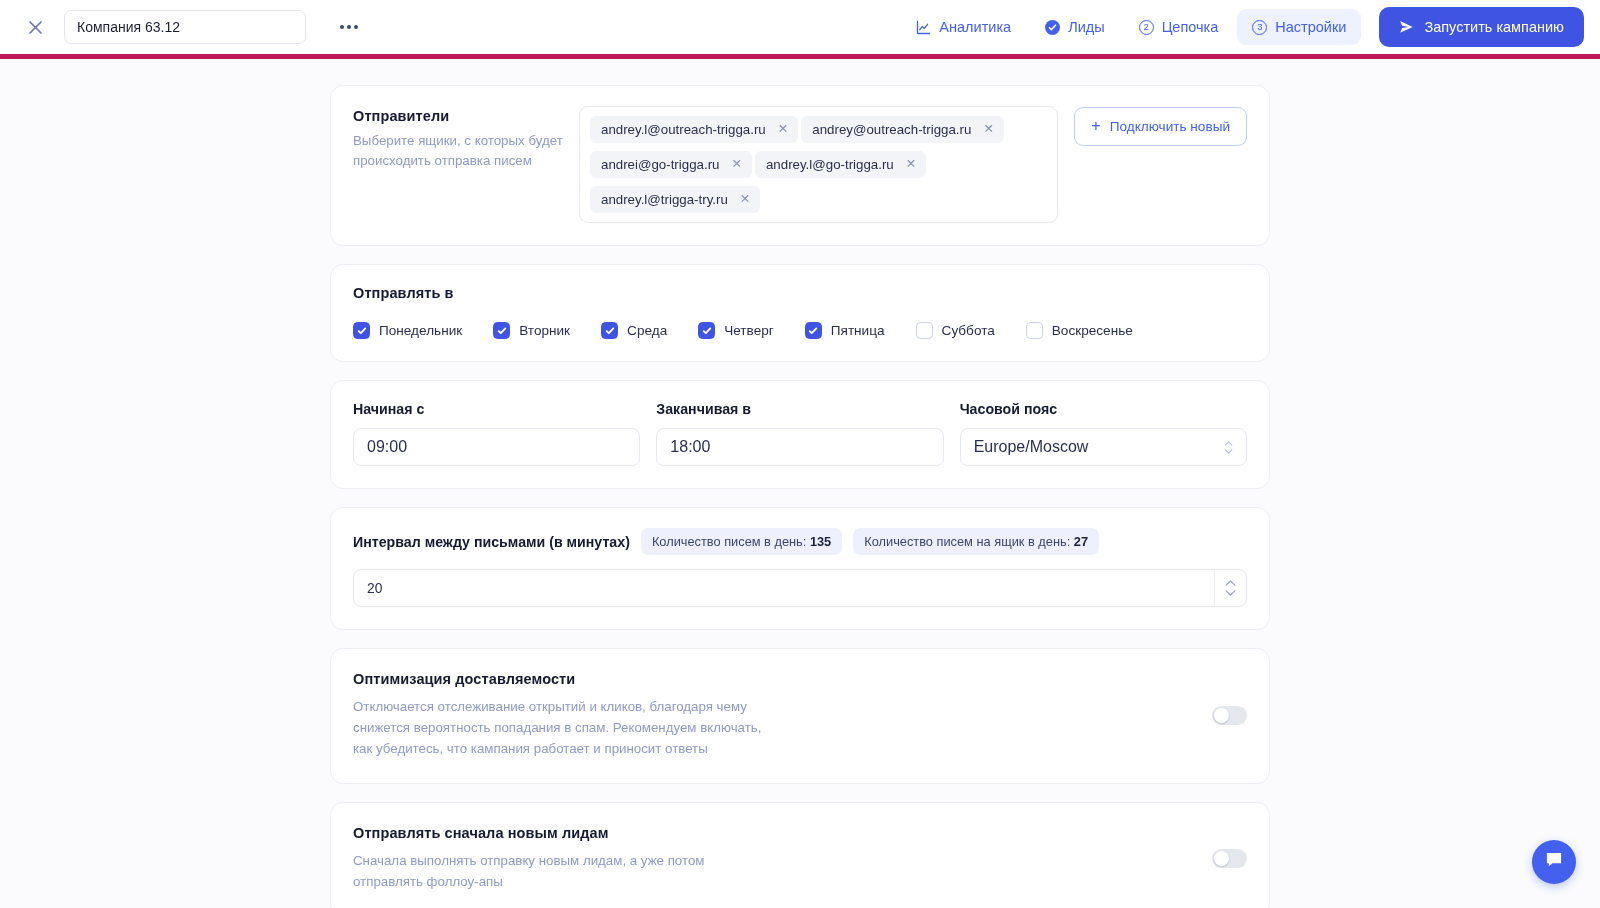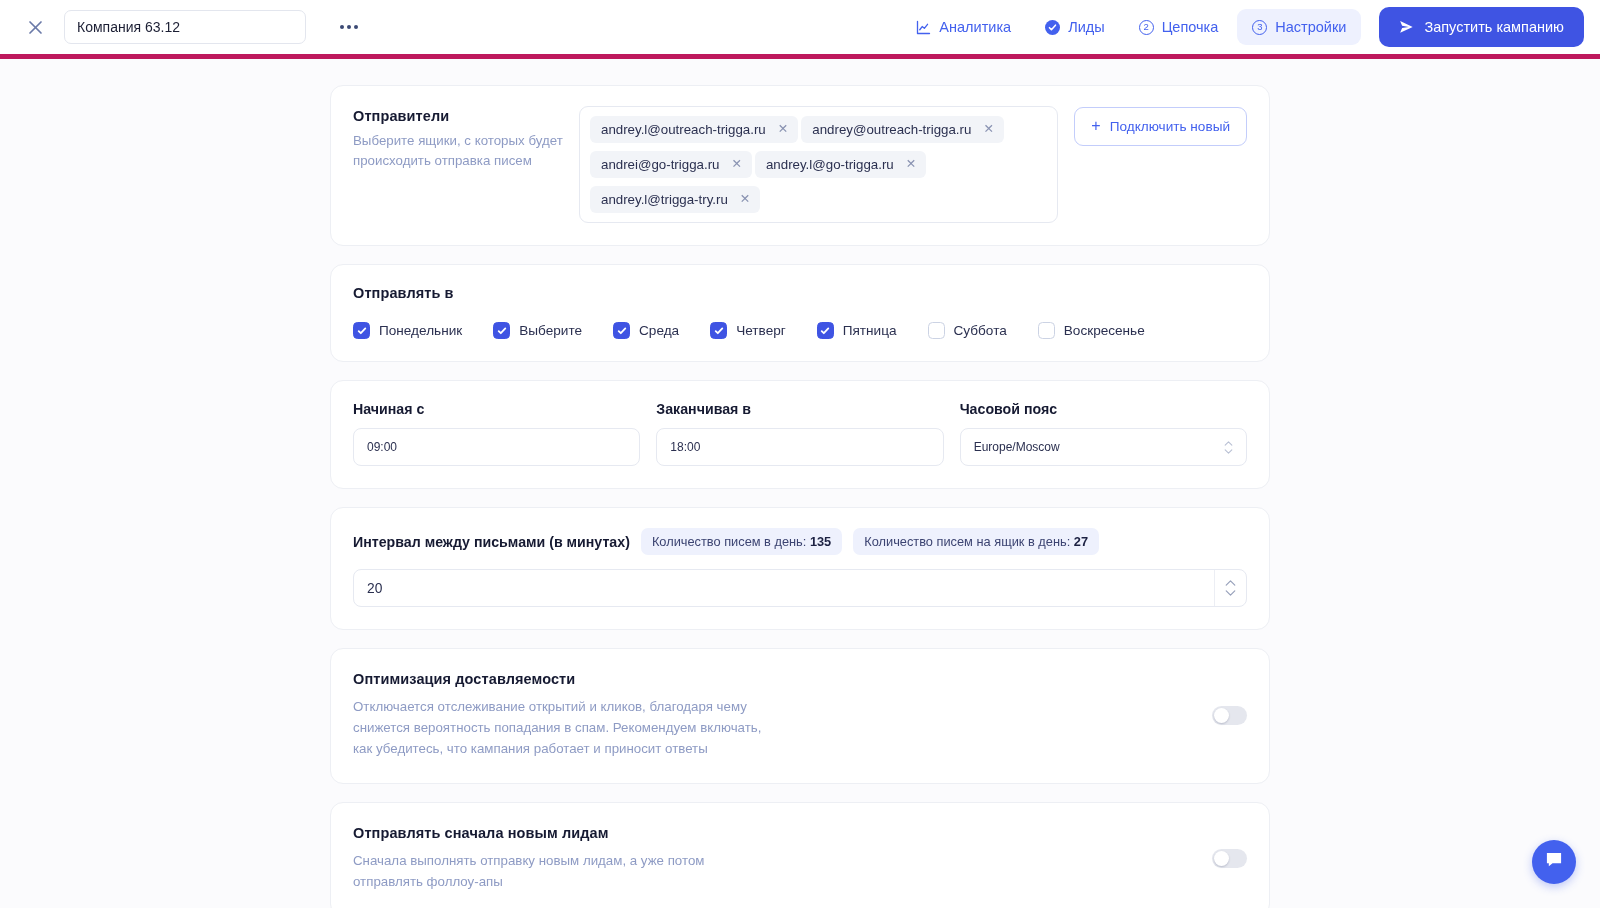--- a/index.html
+++ b/index.html
@@ -255,21 +255,21 @@
     margin-bottom: 11px;
   }
   .input-like {
     height: 38px;
     border: 1px solid #e6e9f1;
     border-radius: 8px;
     background: #fff;
     display: flex;
     align-items: center;
     padding: 0 13px;
-    font-size: 12px;
+    font-size: 16px;
     color: #2b3050;
     cursor: text;
     position: relative;
   }
   .select-like { cursor: pointer; }
   .spinner {
     margin-left: auto;
     display: flex;
     flex-direction: column;
     gap: 3px;
@@ -485,21 +485,21 @@
           </span>
           <span>Понедельник</span>
         </label>
 
         <label class="day">
           <span class="cbox on">
             <svg width="10" height="10" viewBox="0 0 10 10" fill="none" stroke="#fff" stroke-width="1.8" stroke-linecap="round" stroke-linejoin="round">
                 <path d="M1.7 5.1l2.1 2.1 4.5-4.8"></path>
               </svg>
           </span>
-          <span>Выберите</span>
+          <span>Вторник</span>
         </label>
 
         <label class="day">
           <span class="cbox on">
             <svg width="10" height="10" viewBox="0 0 10 10" fill="none" stroke="#fff" stroke-width="1.8" stroke-linecap="round" stroke-linejoin="round">
                 <path d="M1.7 5.1l2.1 2.1 4.5-4.8"></path>
               </svg>
           </span>
           <span>Среда</span>
         </label>

